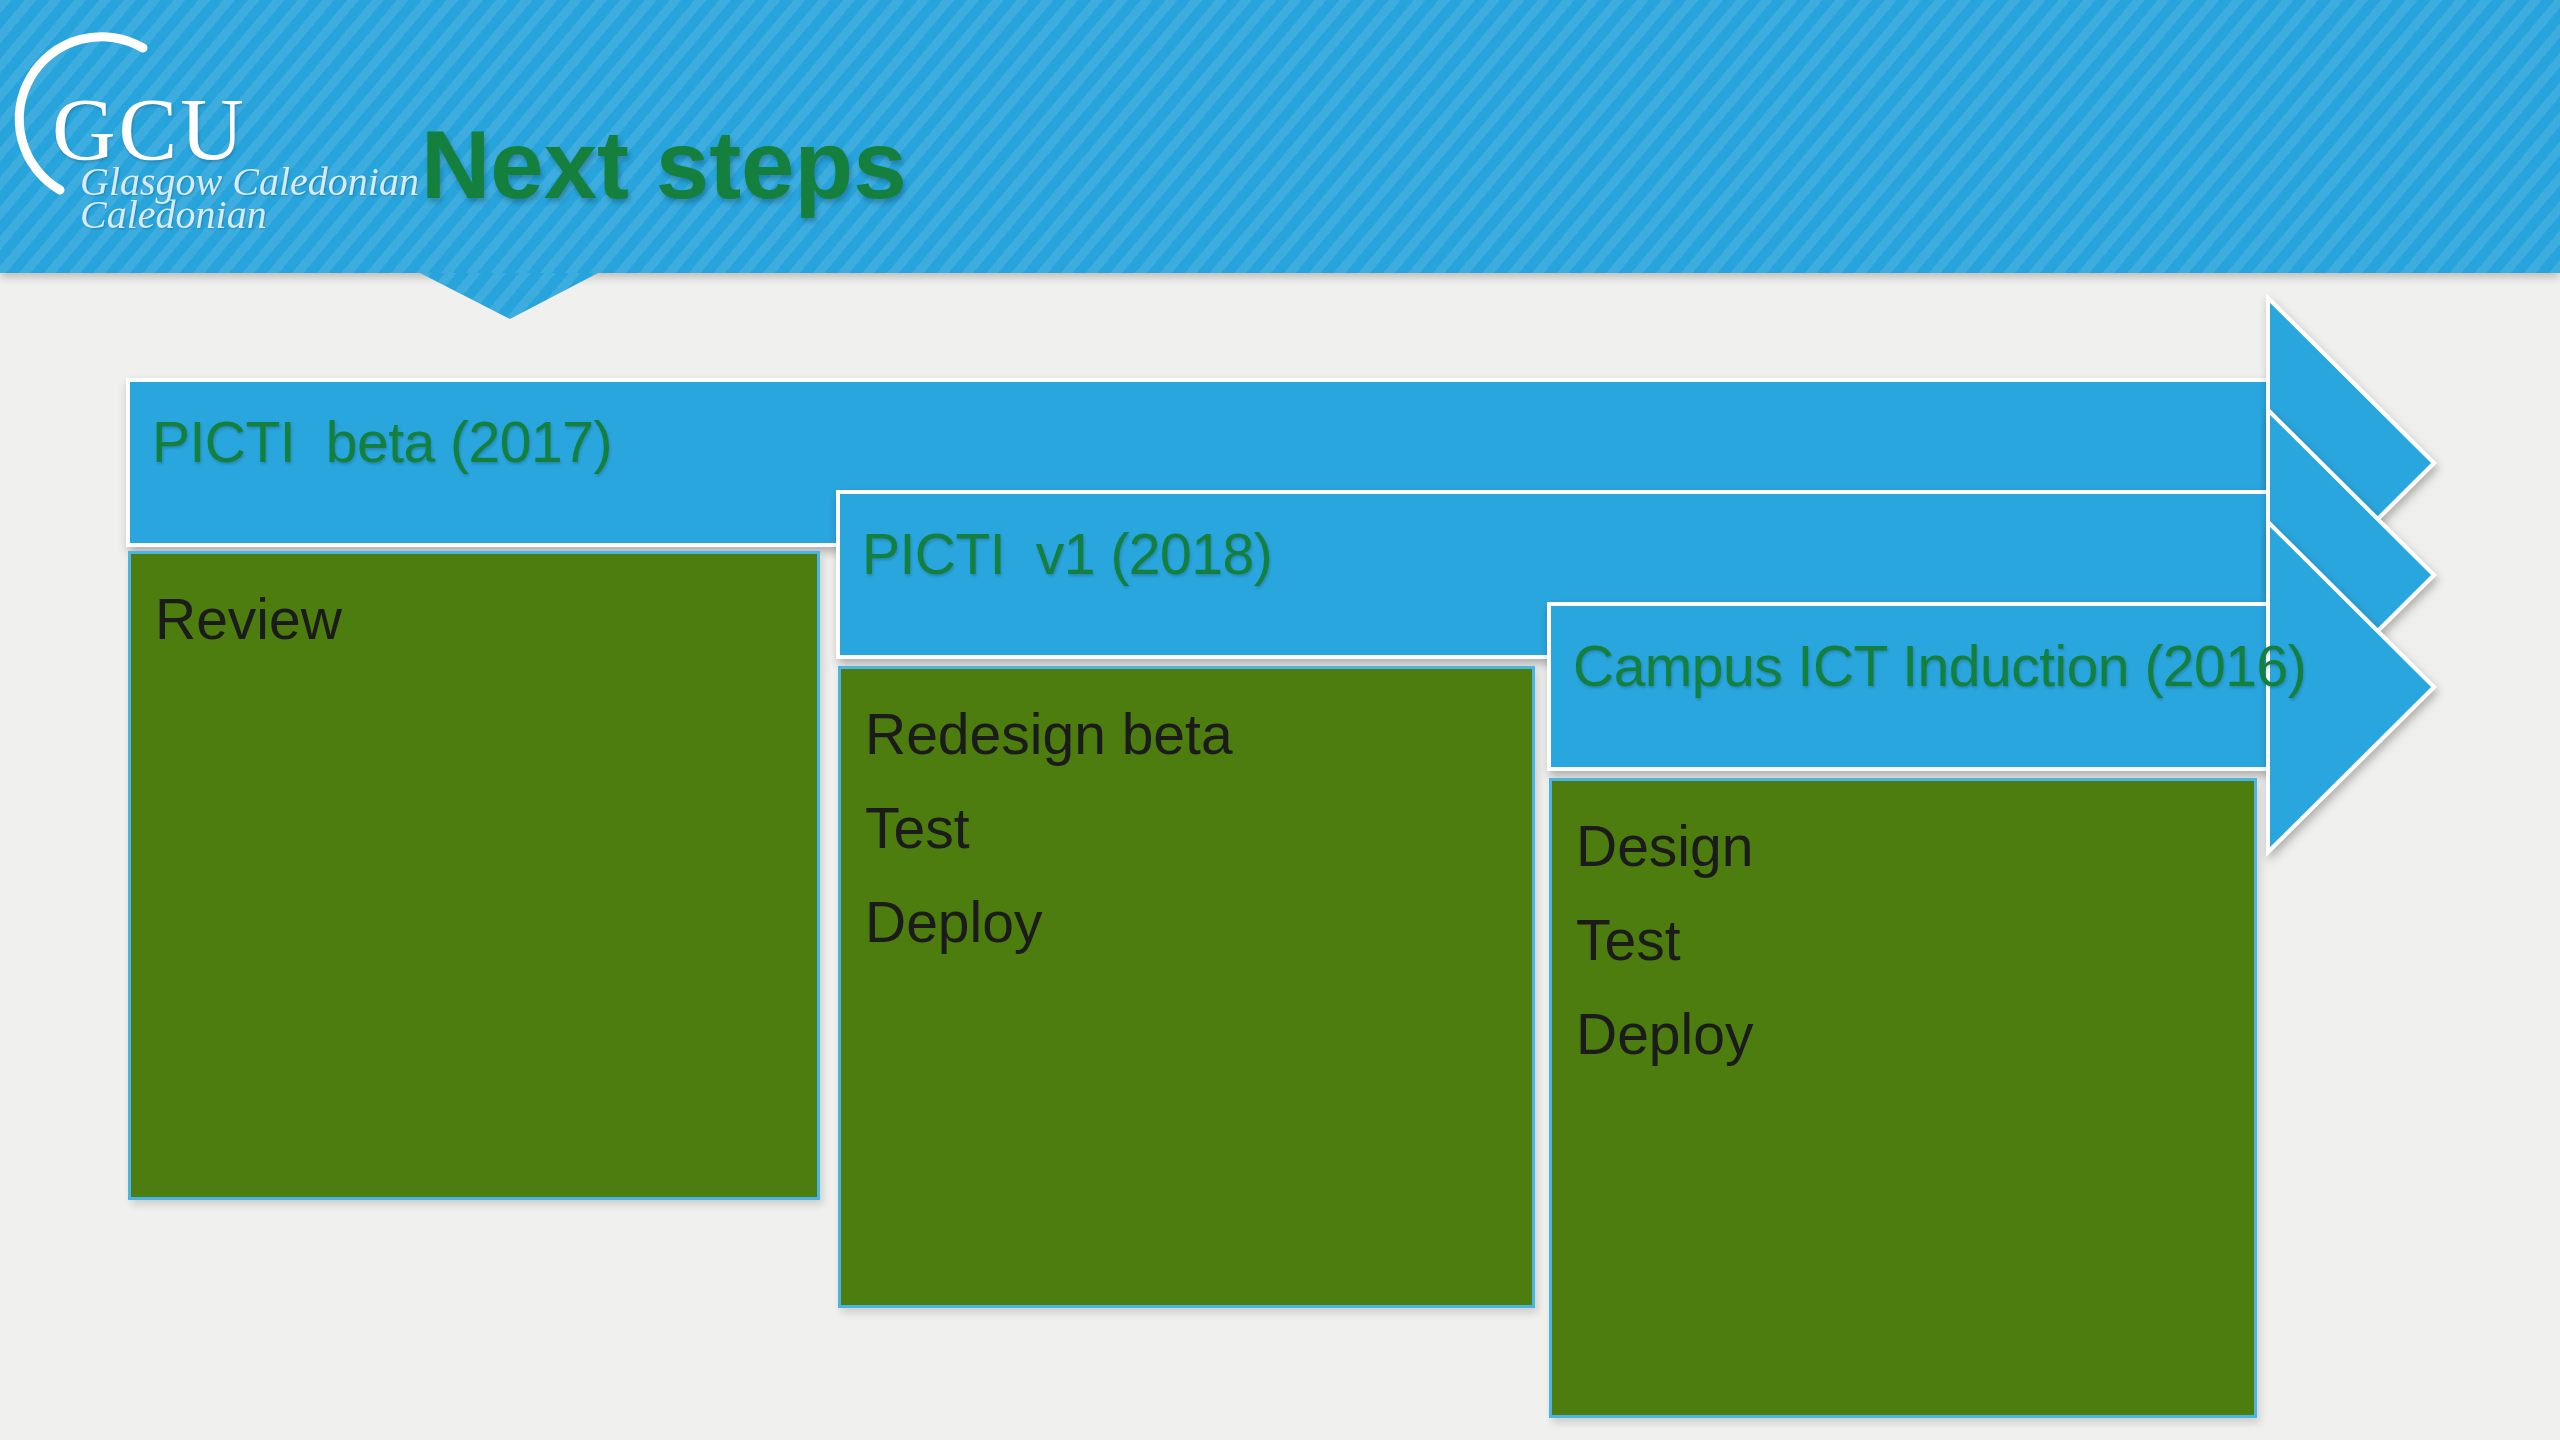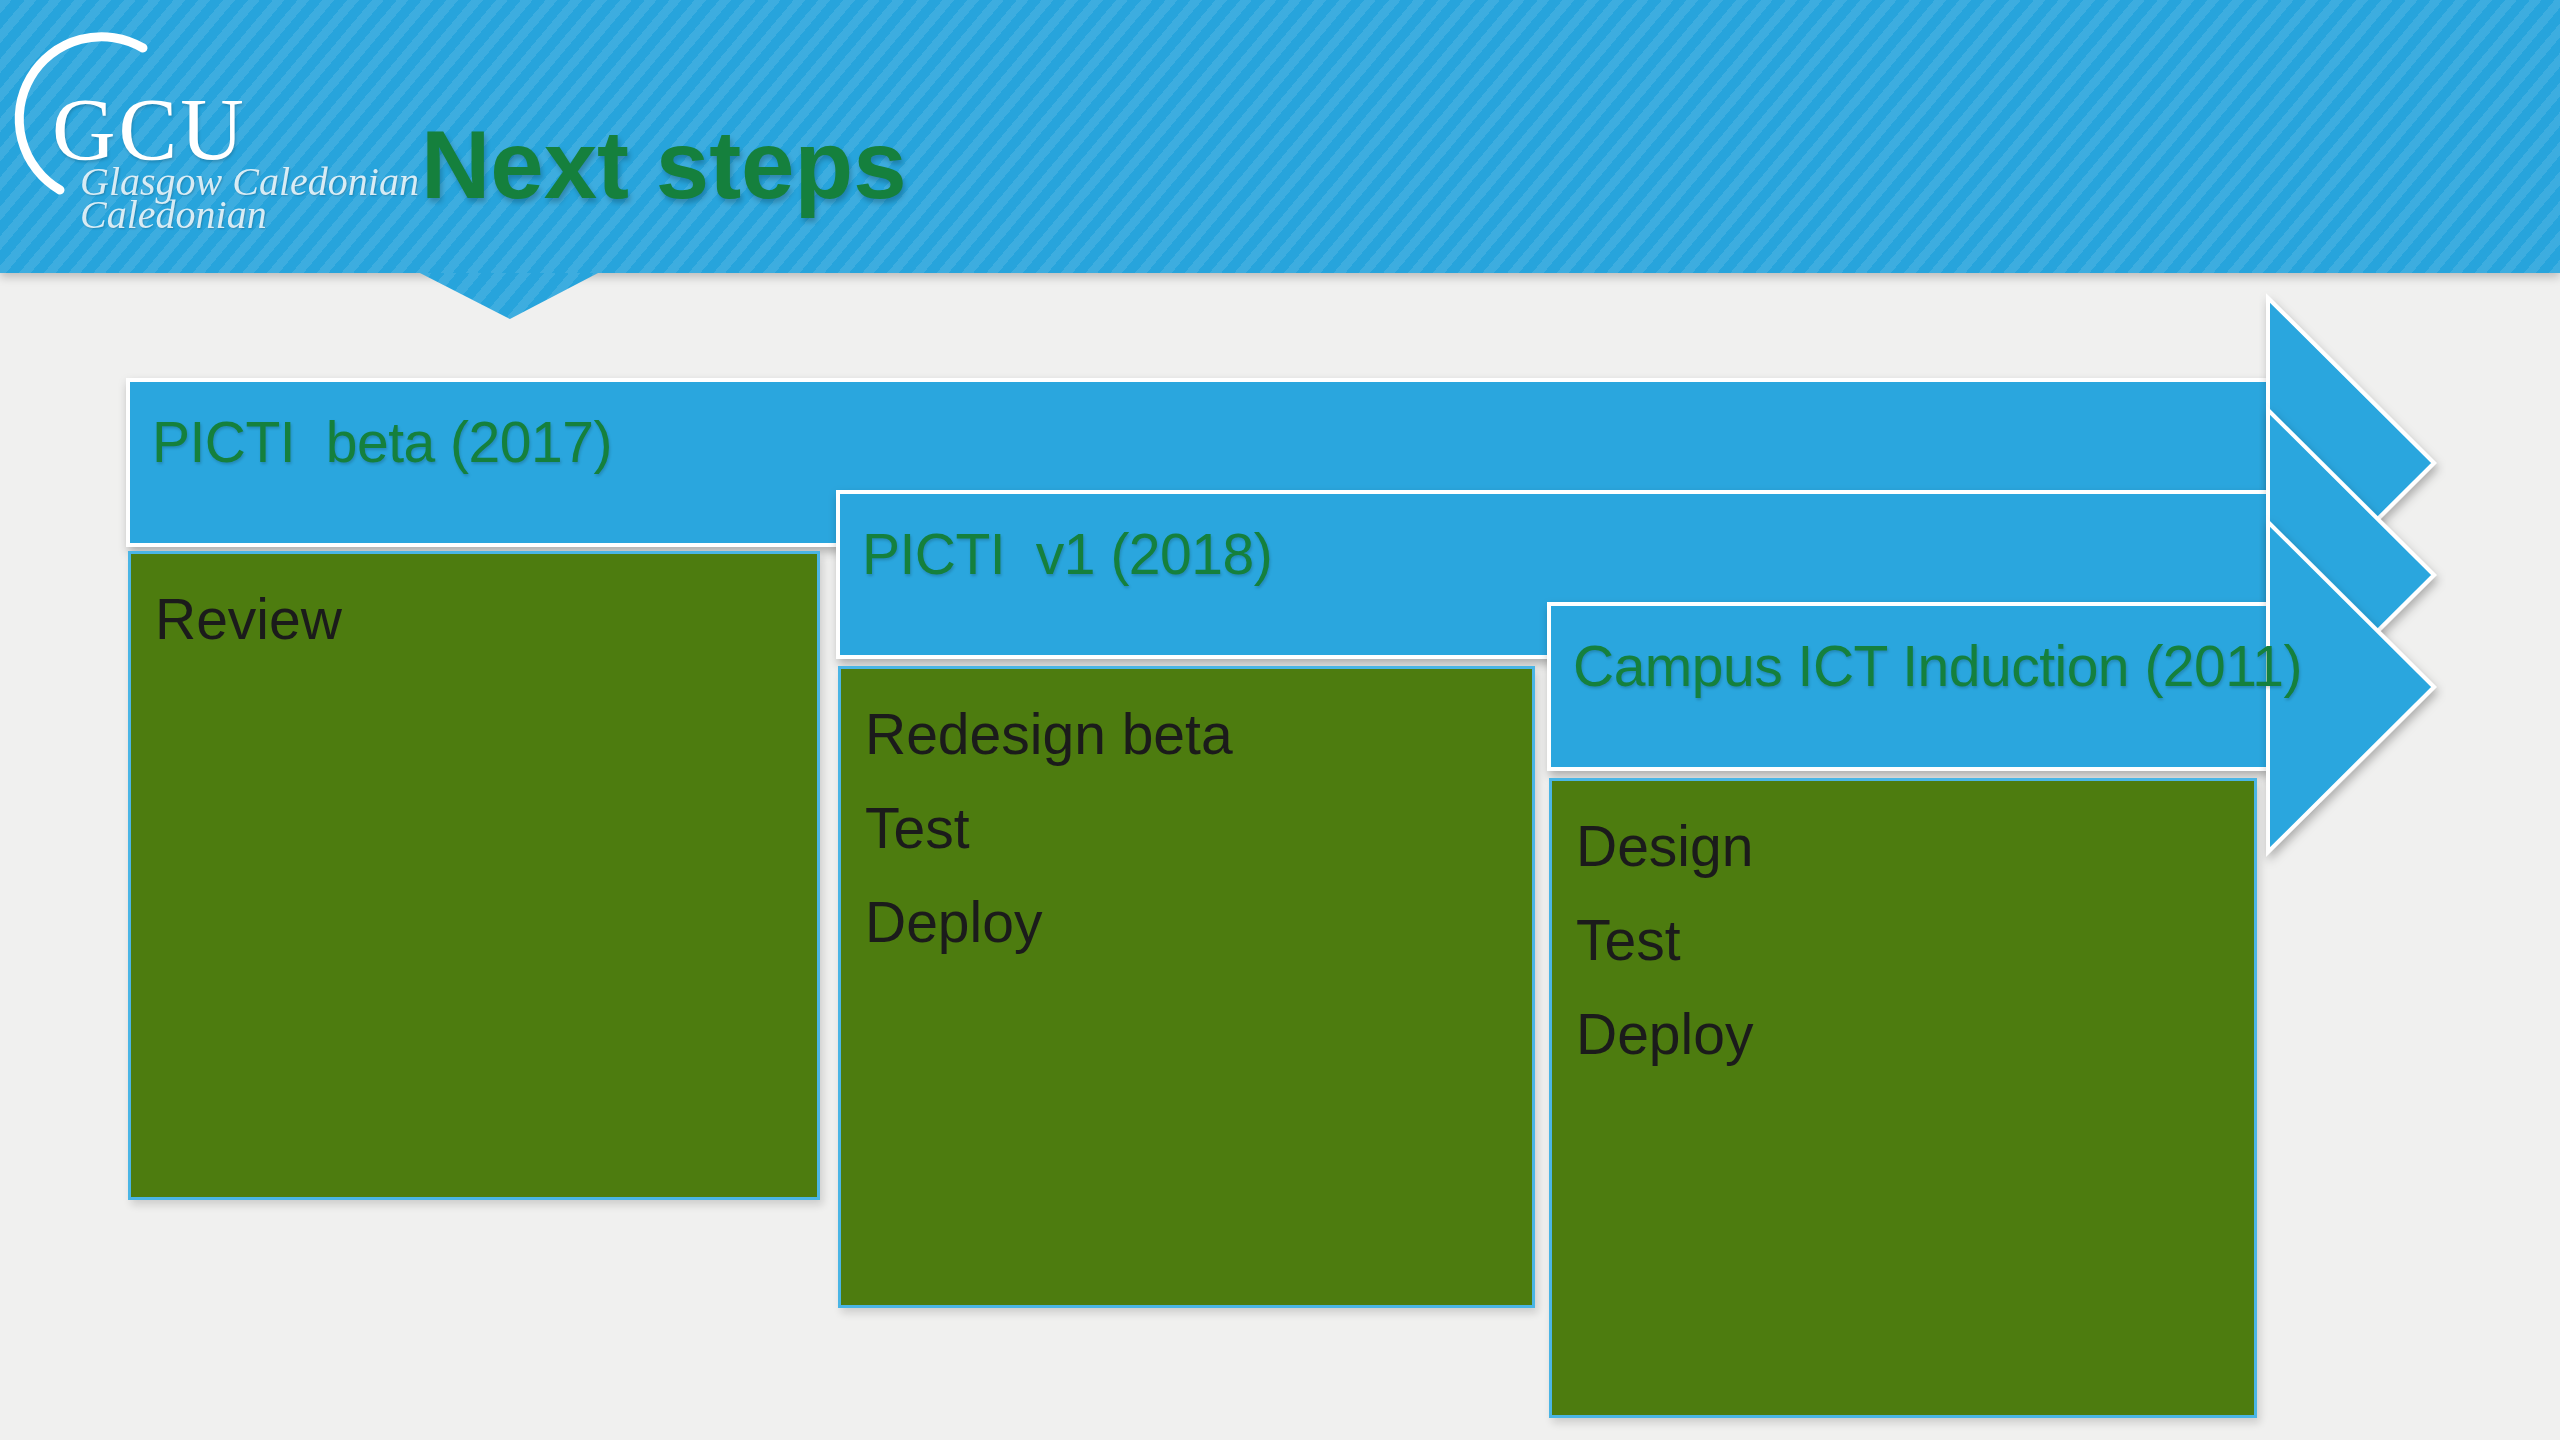--- a/index.html
+++ b/index.html
@@ -132,21 +132,21 @@
 
     <rect x="838" y="492" width="1430" height="165" fill="#2AA6DE" stroke="#FFFFFF" stroke-width="4" filter="url(#ds)"></rect>
     <polygon points="2268,410 2434,575 2268,740" fill="#2AA6DE" stroke="#FFFFFF" stroke-width="4" filter="url(#ds)"></polygon>
 
     <rect x="1549" y="604" width="719" height="165" fill="#2AA6DE" stroke="#FFFFFF" stroke-width="4" filter="url(#ds)"></rect>
     <polygon points="2268,522 2434,687 2268,852" fill="#2AA6DE" stroke="#FFFFFF" stroke-width="4" filter="url(#ds)"></polygon>
   </svg>
 
   <div class="bar-title t1">PICTI  beta (2017)</div>
   <div class="bar-title t2">PICTI  v1 (2018)</div>
-  <div class="bar-title t3">Campus ICT Induction (2011)</div>
+  <div class="bar-title t3">Campus ICT Induction (2016)</div>
 
   <div class="item-box b1">
     <div class="item">Review</div>
   </div>
 
   <div class="item-box b2">
     <div class="item">Redesign beta</div>
     <div class="item">Test</div>
     <div class="item">Deploy</div>
   </div>

